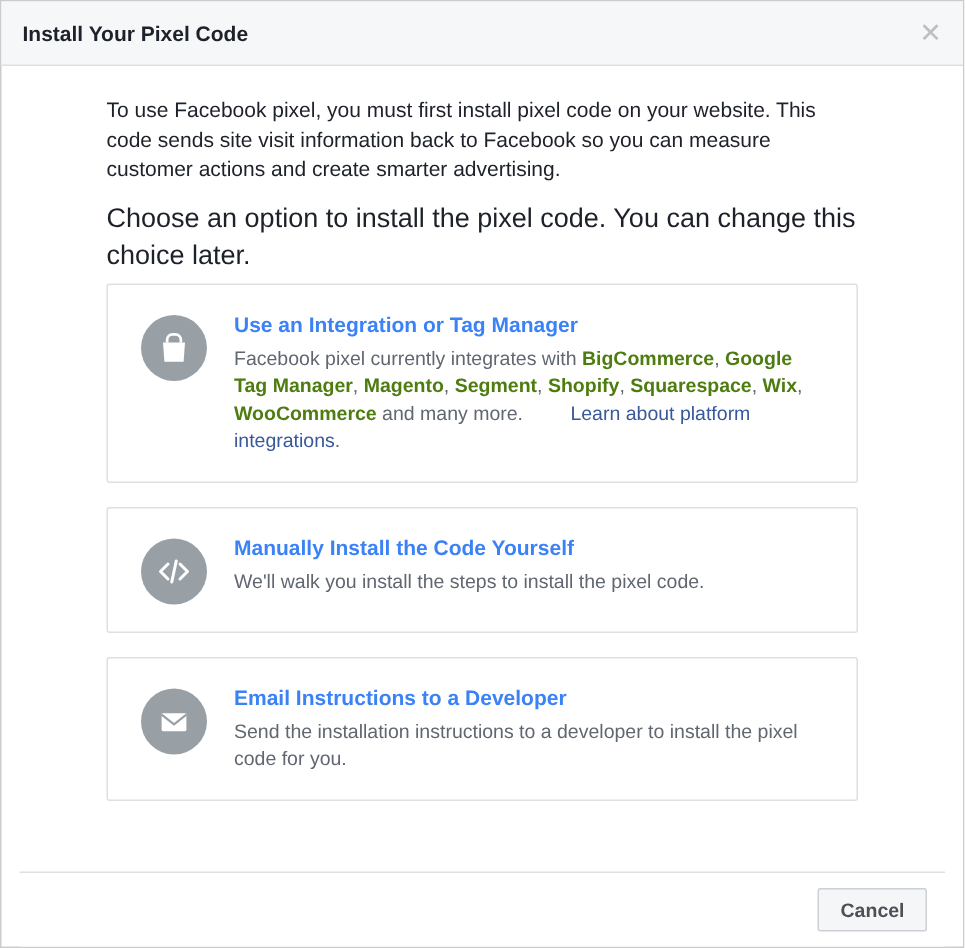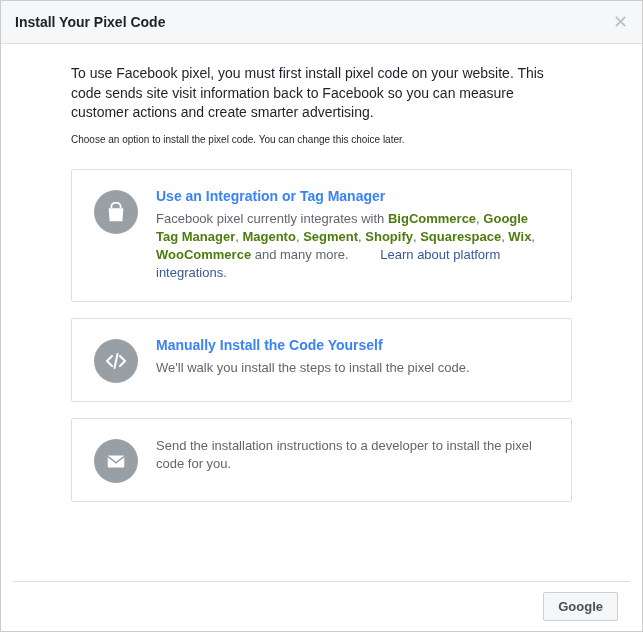--- a/index.html
+++ b/index.html
@@ -43,24 +43,24 @@
       padding: 20px 70px 10px 70px;
       overflow-y: auto;
     }
     .intro-text {
       font-size: 14px;
       color: #1d2129;
       line-height: 1.4;
       margin-bottom: 10px;
     }
     .sub-text {
-      font-size: 10px;
+      font-size: 18px;
       color: #1d2129;
       line-height: 1.4;
-      margin-bottom: 22px;
+      margin-bottom: 6px;
     }
     .option-card {
       border: 1px solid #dddfe2;
       border-radius: 2px;
       padding: 18px 22px 18px 22px;
       margin-bottom: 16px;
       display: flex;
       align-items: flex-start;
       cursor: pointer;
       background: #fff;
@@ -162,21 +162,22 @@
     </div>
 
     <div class="option-card">
       <div class="option-icon">
         <svg width="22" height="22" viewBox="0 0 24 24" fill="none">
           <rect x="3" y="6" width="18" height="13" rx="1" fill="#fff"></rect>
           <path d="M3 7 L12 14 L21 7" stroke="#98a0a6" stroke-width="1.6" fill="none"></path>
         </svg>
       </div>
       <div class="option-body">
+        <div class="option-title">Email Instructions to a Developer</div>
         <div class="option-desc">Send the installation instructions to a developer to install the pixel code for you.</div>
       </div>
     </div>
   </div>
 
   <div class="footer">
-    <button class="cancel-btn">Google</button>
+    <button class="cancel-btn">Cancel</button>
   </div>
 </div>
 
 </body></html>

